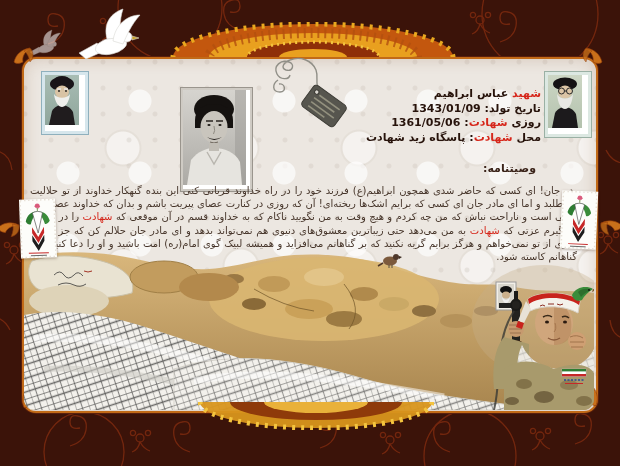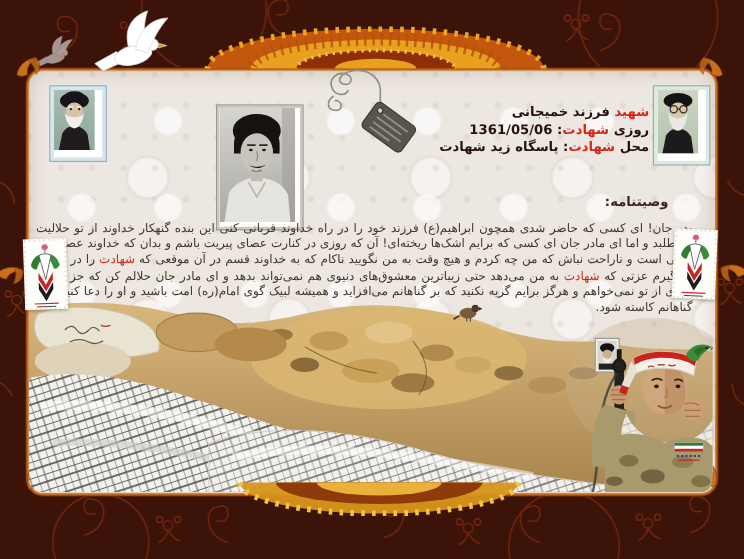--- a/index.html
+++ b/index.html
@@ -26,21 +26,21 @@
   .martyr-frame{left:181px;top:88px;width:67px;height:99px;border:2px solid #CFCBC4;outline:1px solid #9A958D;}
   .dogtag{left:256px;top:52px;z-index:2;}
   .doves{left:25px;top:5px;z-index:2;}
   .mandala{left:168px;top:22px;z-index:2;}
   .lace{left:198px;top:402px;z-index:3;}
   .flourishes{left:0;top:0;z-index:2;}
   
   .info-block{right:79px;top:87px;width:230px;z-index:4;direction:rtl;text-align:right;
               font-size:11px;font-weight:bold;color:#27130B;line-height:14.6px;}
   .red{color:#D6261A;}
-  .will-heading{right:63px;top:162px;z-index:4;direction:rtl;font-size:11px;font-weight:bold;color:#3B241A;}
+  .will-heading{right:84px;top:162px;z-index:4;direction:rtl;font-size:11px;font-weight:bold;color:#3B241A;}
   .will-text{left:30px;top:184px;width:547px;z-index:4;direction:rtl;text-align:justify;
              font-size:10px;line-height:13.2px;color:#46352A;margin:0;}
   .footer-line{right:70px;top:269px;z-index:4;direction:rtl;font-size:10.5px;font-weight:bold;color:#3A2418;}
   .montage-wrap{left:24px;top:249px;width:570px;height:161px;z-index:2;overflow:hidden;
                 border-radius:0 0 11px 11px;}
   .stamp{z-index:5;background:#FDFDFA;box-shadow:0 1px 3px rgba(60,30,10,.35);}
   .stamp-left{left:20px;top:199px;width:36px;height:59px;transform:rotate(-2deg);}
   .stamp-right{left:561px;top:191px;width:36px;height:58px;transform:rotate(2.5deg);}
 </style>
 </head>
@@ -219,21 +219,25 @@
       <ellipse cx="26" cy="35" rx="1.6" ry="1.1" fill="#1E1A16"></ellipse>
       <ellipse cx="37" cy="35" rx="1.6" ry="1.1" fill="#1E1A16"></ellipse>
       <path d="M31,36 q1.5,5 -0.5,8" stroke="#8F8A80" fill="none"></path>
       <path d="M24,47 Q31,51 39,47 Q31,53 24,47 Z" fill="#241F1C"></path>
       <path d="M27,52 q4,2 8,0" stroke="#6E665C" fill="none"></path>
       <rect x="26" y="53" width="10" height="8" fill="#C1BDB5"></rect>
     </svg>
   </div>
 
   <div class="abs info-block" dir="rtl">
-    <div><span class="red">شهید</span><span> فرزند خمیجانی</span></div>
+    <div><span class="red">شهید</span><span> عباس ابراهیم</span></div>
+    <div>
+      <span>تاریخ تولد:</span>
+      <span>1343/01/09</span>
+    </div>
     <div>
       <span>روزی</span>
       <span class="red">شهادت</span><span>: 1361/05/06</span>
     </div>
     <div>
       <span>محل</span>
       <span class="red">شهادت</span><span>: پاسگاه زید شهادت</span>
     </div>
   </div>
 

